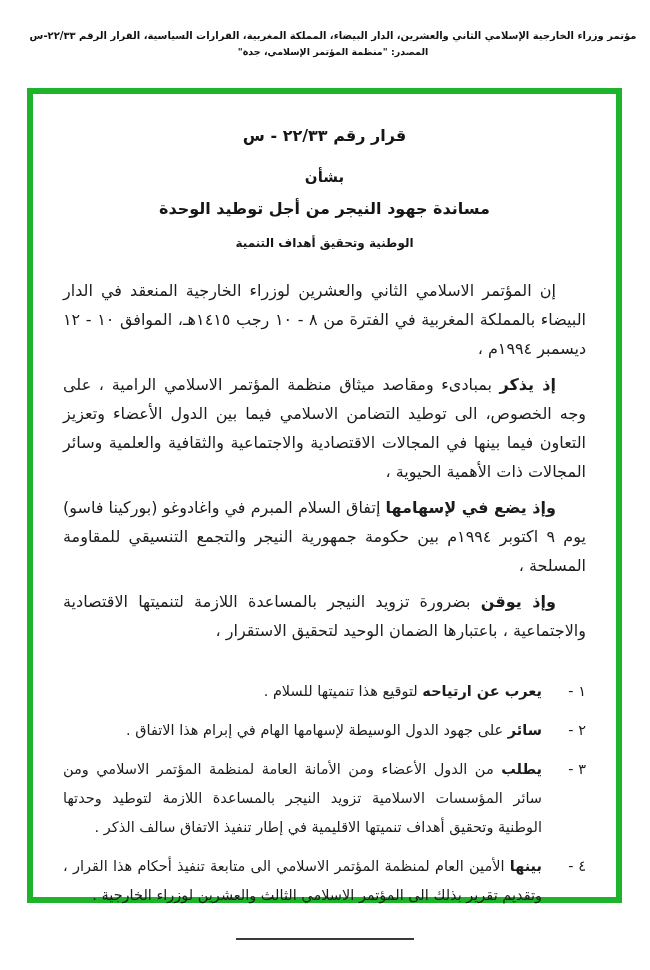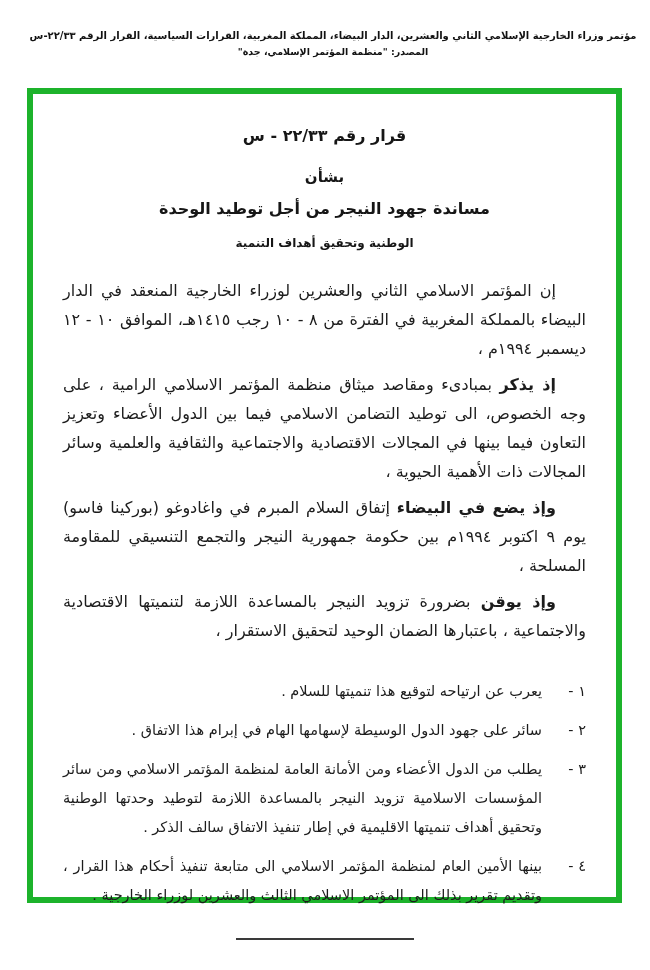--- a/index.html
+++ b/index.html
@@ -88,21 +88,21 @@
     width: 44px;
     font-size: 14.5px;
     line-height: 29px;
   }
   .clause .txt {
     flex: 1;
     text-align: justify;
     font-size: 14.5px;
     line-height: 29px;
   }
-  .clause .lead { font-weight: normal; }
+  .clause .lead { font-weight: bold; }
   
   .divider {
     width: 178px;
     border: 0;
     border-top: 2px solid #3a3a3a;
     margin: 28px auto 0 auto;
   }
 </style>
 </head>
 <body>
@@ -118,21 +118,21 @@
     <div class="title-block">
       <div class="title-line1">قرار رقم ٢٢/٣٣ - س</div>
       <div class="title-line2">بشأن</div>
       <div class="title-line3">مساندة جهود النيجر من أجل توطيد الوحدة</div>
       <div class="title-line4">الوطنية وتحقيق أهداف التنمية</div>
     </div>
 
     <div class="body-text">
       <p class="para"><span class="lead"></span><span>إن المؤتمر الاسلامي الثاني والعشرين لوزراء الخارجية المنعقد في الدار البيضاء بالمملكة المغربية في الفترة من ٨ - ١٠ رجب ١٤١٥هـ، الموافق ١٠ - ١٢ ديسمبر ١٩٩٤م ،</span></p>
       <p class="para"><span class="lead">إذ يذكر</span><span> بمبادىء ومقاصد ميثاق منظمة المؤتمر الاسلامي الرامية ، على وجه الخصوص، الى توطيد التضامن الاسلامي فيما بين الدول الأعضاء وتعزيز التعاون فيما بينها في المجالات الاقتصادية والاجتماعية والثقافية والعلمية وسائر المجالات ذات الأهمية الحيوية ،</span></p>
-      <p class="para"><span class="lead">وإذ يضع في البيضاء</span><span> إتفاق السلام المبرم في واغادوغو (بوركينا فاسو) يوم ٩ اكتوبر ١٩٩٤م بين حكومة جمهورية النيجر والتجمع التنسيقي للمقاومة المسلحة ،</span></p>
+      <p class="para"><span class="lead">وإذ يضع في لإسهامها</span><span> إتفاق السلام المبرم في واغادوغو (بوركينا فاسو) يوم ٩ اكتوبر ١٩٩٤م بين حكومة جمهورية النيجر والتجمع التنسيقي للمقاومة المسلحة ،</span></p>
       <p class="para"><span class="lead">وإذ يوقن</span><span> بضرورة تزويد النيجر بالمساعدة اللازمة لتنميتها الاقتصادية والاجتماعية ، باعتبارها الضمان الوحيد لتحقيق الاستقرار ،</span></p>
     </div>
 
     <div class="clauses">
       <div class="clause">
         <div class="num">١ -</div>
         <div class="txt"><span class="lead">يعرب عن ارتياحه</span><span> لتوقيع هذا تنميتها للسلام .</span></div>
       </div>
       <div class="clause">
         <div class="num">٢ -</div>

